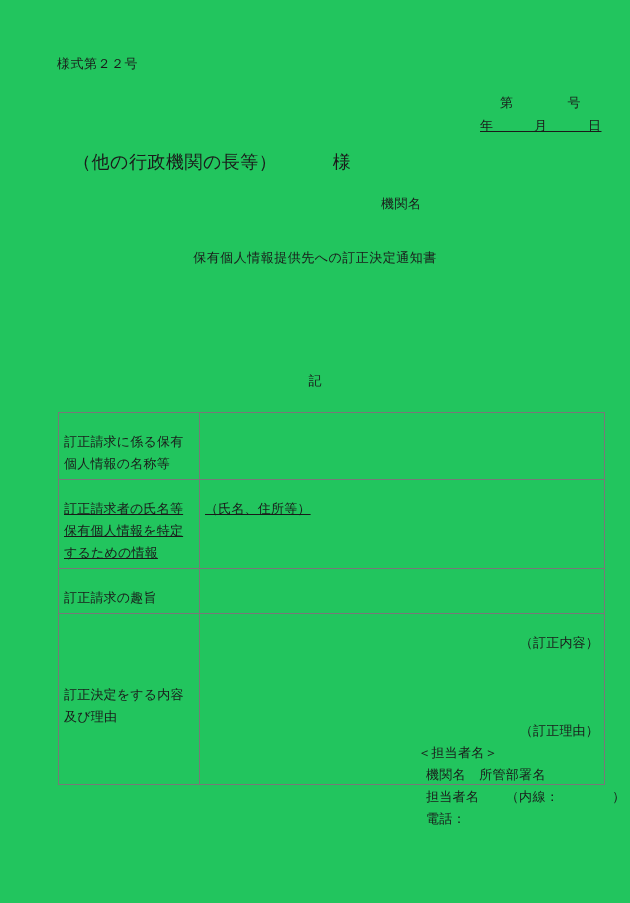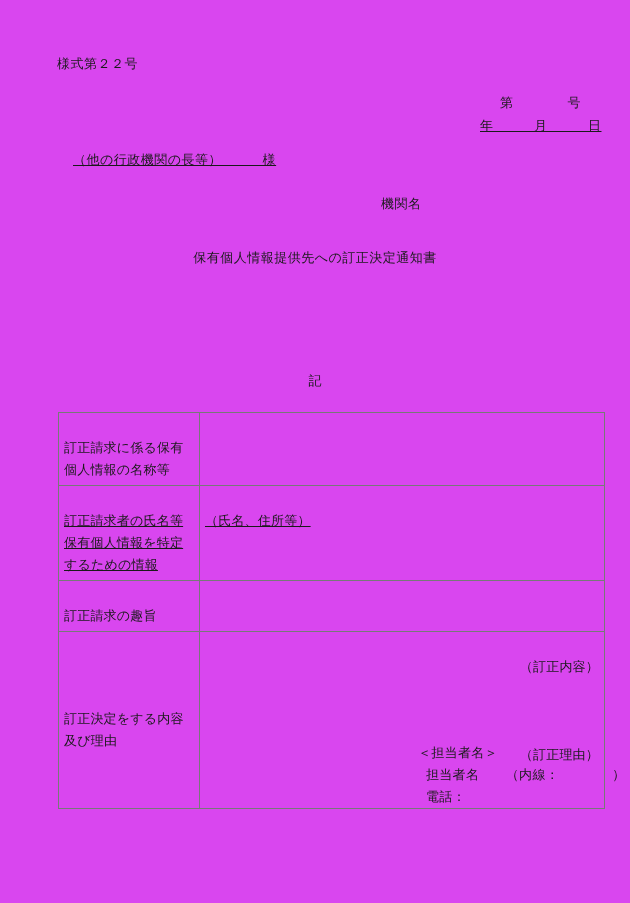--- a/index.html
+++ b/index.html
@@ -12,21 +12,21 @@
     width: 630px;
     height: 903px;
     position: relative;
     font-family: "Liberation Serif", "DejaVu Serif", serif;
     color: #1a1a1a;
     overflow: hidden;
   }
   .page {
     position: absolute;
     inset: 0;
-    background: #d946ef;
+    background: #22c55e;
   }
 
   
   .t {
     position: absolute;
     white-space: pre;
     line-height: 1.0;
   }
 
   
@@ -49,23 +49,22 @@
     top: 119px;
     font-size: 13px;
     letter-spacing: 0.5px;
     text-decoration: underline;
   }
 
   
   .addressee {
     left: 73px;
     top: 153px;
-    font-size: 13px;
-    letter-spacing: 0.5px;
-    text-decoration: underline;
+    font-size: 18px;
+    letter-spacing: 0.5px;
   }
 
   
   .issuer {
     left: 381px;
     top: 197px;
     font-size: 13px;
     letter-spacing: 0.5px;
   }
 
@@ -113,21 +112,21 @@
     left: 58px;
     top: 412px;
     width: 524px;
     border-collapse: collapse;
     table-layout: fixed;
     font-size: 13px;
   }
   .form-table td {
     border: 1px solid #787878;
     vertical-align: top;
-    padding: 24px 5px 4px 5px;
+    padding: 18px 5px 4px 5px;
     line-height: 22px;
     letter-spacing: 0.2px;
   }
   .form-table td.label {
     width: 130px;
   }
   .form-table td.value {
     width: 394px;
   }
   .row-1 td { height: 44px; }
@@ -207,17 +206,18 @@
           <span>（訂正内容）</span>
           <span class="spacer-lines"></span>
           <span>（訂正理由）</span>
         </td>
       </tr>
     </tbody>
   </table>
 
   <div class="contact">
     <div class="c-head">＜担当者名＞</div>
+    <div class="c-line">機関名　所管部署名</div>
     <div class="c-line">担当者名　　（内線：　　　　）</div>
     <div class="c-line">電話：</div>
   </div>
 
 </div>
 
 </body></html>

